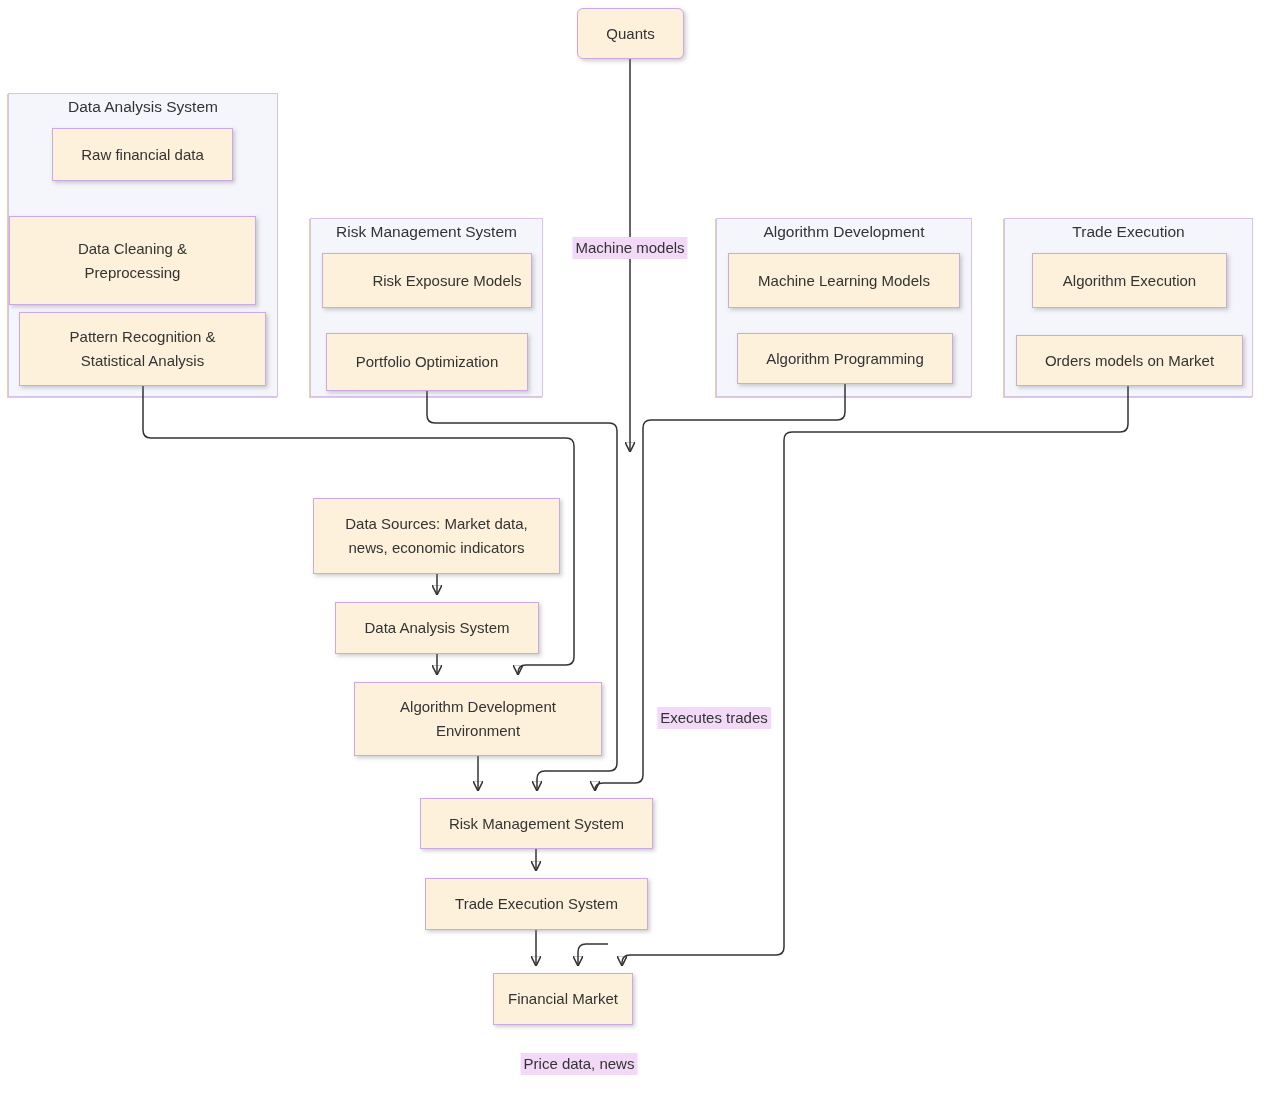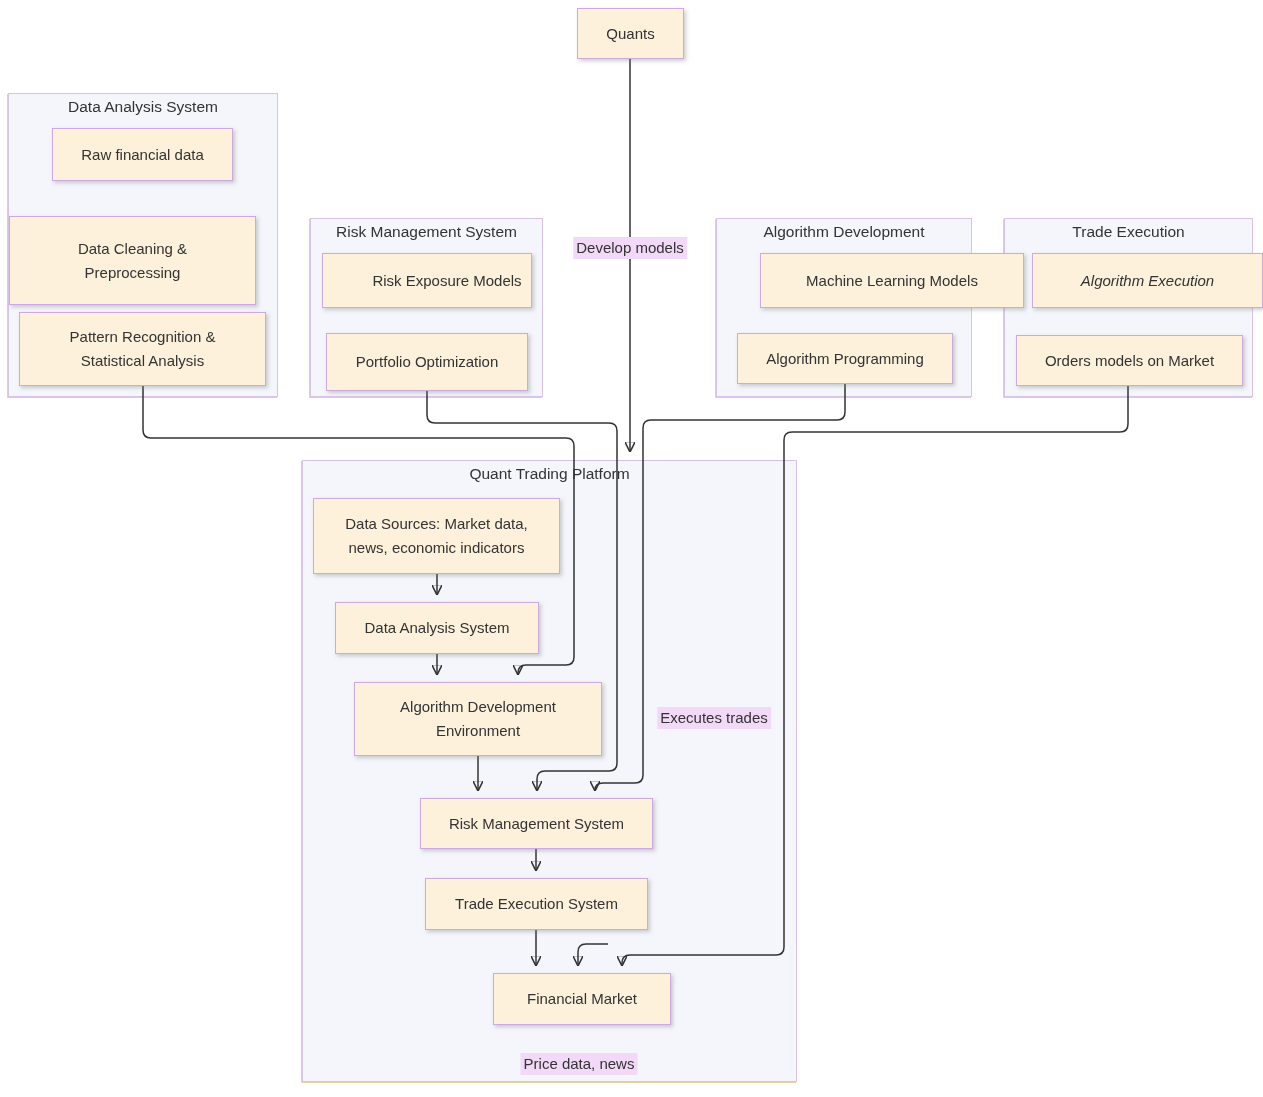--- a/index.html
+++ b/index.html
@@ -75,21 +75,21 @@
     <path d="M 478 756 L 478 790" marker-end="url(#arrow)"></path>
     <path d="M 536 849 L 536 870" marker-end="url(#arrow)"></path>
     <path d="M 536 930 L 536 965" marker-end="url(#arrow)"></path>
     <path d="M 143 386 L 143 430 Q 143 438 151 438 L 566 438 Q 574 438 574 446 L 574 657 Q 574 665 566 665 L 526 665 Q 518 665 518 673 L 518 674" marker-end="url(#arrow)"></path>
     <path d="M 427 386 L 427 415 Q 427 423 435 423 L 609 423 Q 617 423 617 431 L 617 763 Q 617 771 609 771 L 545 771 Q 537 771 537 779 L 537 790" marker-end="url(#arrow)"></path>
     <path d="M 845 384 L 845 412 Q 845 420 837 420 L 651 420 Q 643 420 643 428 L 643 775 Q 643 783 635 783 L 603 783 Q 595 783 595 790" marker-end="url(#arrow)"></path>
     <path d="M 1128 386 L 1128 424 Q 1128 432 1120 432 L 792 432 Q 784 432 784 440 L 784 947 Q 784 955 776 955 L 630 955 Q 622 955 622 963 L 622 965" marker-end="url(#arrow)"></path>
     <path d="M 608 944 L 586 944 Q 578 944 578 952 L 578 965" marker-end="url(#arrow)"></path>
   </svg>
 
-  <div class="node" style="left:577px;top:8px;width:107px;height:51px;">
+  <div class="node" style="left:577px;top:8px;width:107px;height:51px;border-radius:6px;">
     <span>Quants</span>
   </div>
 
   <div class="cluster" style="left:8px;top:93px;width:270px;height:304px;">
     <div class="cluster-title">Data Analysis System</div>
   </div>
   <div class="node" style="left:52px;top:128px;width:181px;height:53px;">
     <span>Raw financial data</span>
   </div>
   <div class="node w150" style="left:9px;top:210px;width:247px;height:89px;margin-top:6px;">
@@ -105,56 +105,53 @@
   <div class="node" style="left:322px;top:253px;width:210px;height:55px;padding-left:40px;">
     <span>Risk Exposure Models</span>
   </div>
   <div class="node" style="left:326px;top:333px;width:202px;height:58px;">
     <span>Portfolio Optimization</span>
   </div>
 
   <div class="cluster" style="left:716px;top:218px;width:256px;height:179px;">
     <div class="cluster-title">Algorithm Development</div>
   </div>
-  <div class="node" style="left:728px;top:253px;width:264px;height:55px;margin-left:32px;">
+  <div class="node" style="left:728px;top:253px;width:232px;height:55px;">
     <span>Machine Learning Models</span>
   </div>
   <div class="node" style="left:737px;top:333px;width:216px;height:51px;">
     <span>Algorithm Programming</span>
   </div>
 
   <div class="cluster" style="left:1004px;top:218px;width:249px;height:179px;">
     <div class="cluster-title">Trade Execution</div>
   </div>
-  <div class="node" style="left:1032px;top:253px;width:231px;height:55px;font-style:italic;">
+  <div class="node" style="left:1032px;top:253px;width:195px;height:55px;">
     <span>Algorithm Execution</span>
   </div>
   <div class="node" style="left:1016px;top:335px;width:227px;height:51px;">
     <span>Orders models on Market</span>
   </div>
 
-  <div class="cluster" style="left:302px;top:460px;width:495px;height:622px;">
-    <div class="cluster-title">Quant Trading Platform</div>
-  </div>
   <div class="node w215" style="left:313px;top:498px;width:247px;height:76px;">
     <span>Data Sources: Market data, news, economic indicators</span>
   </div>
   <div class="node" style="left:335px;top:602px;width:204px;height:52px;">
     <span>Data Analysis System</span>
   </div>
   <div class="node w190" style="left:354px;top:682px;width:248px;height:74px;">
     <span>Algorithm Development Environment</span>
   </div>
   <div class="node" style="left:420px;top:798px;width:233px;height:51px;">
     <span>Risk Management System</span>
   </div>
   <div class="node" style="left:425px;top:878px;width:223px;height:52px;">
     <span>Trade Execution System</span>
   </div>
-  <div class="node" style="left:493px;top:973px;width:178px;height:52px;text-align:right;">
+  <div class="node" style="left:493px;top:973px;width:140px;height:52px;text-align:right;">
     <span>Financial Market</span>
   </div>
 
-  <div class="edge-label" style="left:630px;top:237px;">Develop models</div>
+  <div class="edge-label" style="left:630px;top:237px;">Machine models</div>
   <div class="edge-label" style="left:714px;top:707px;">Executes trades</div>
   <div class="edge-label" style="left:579px;top:1053px;">Price data, news</div>
 
 </div>
 
 </body></html>

